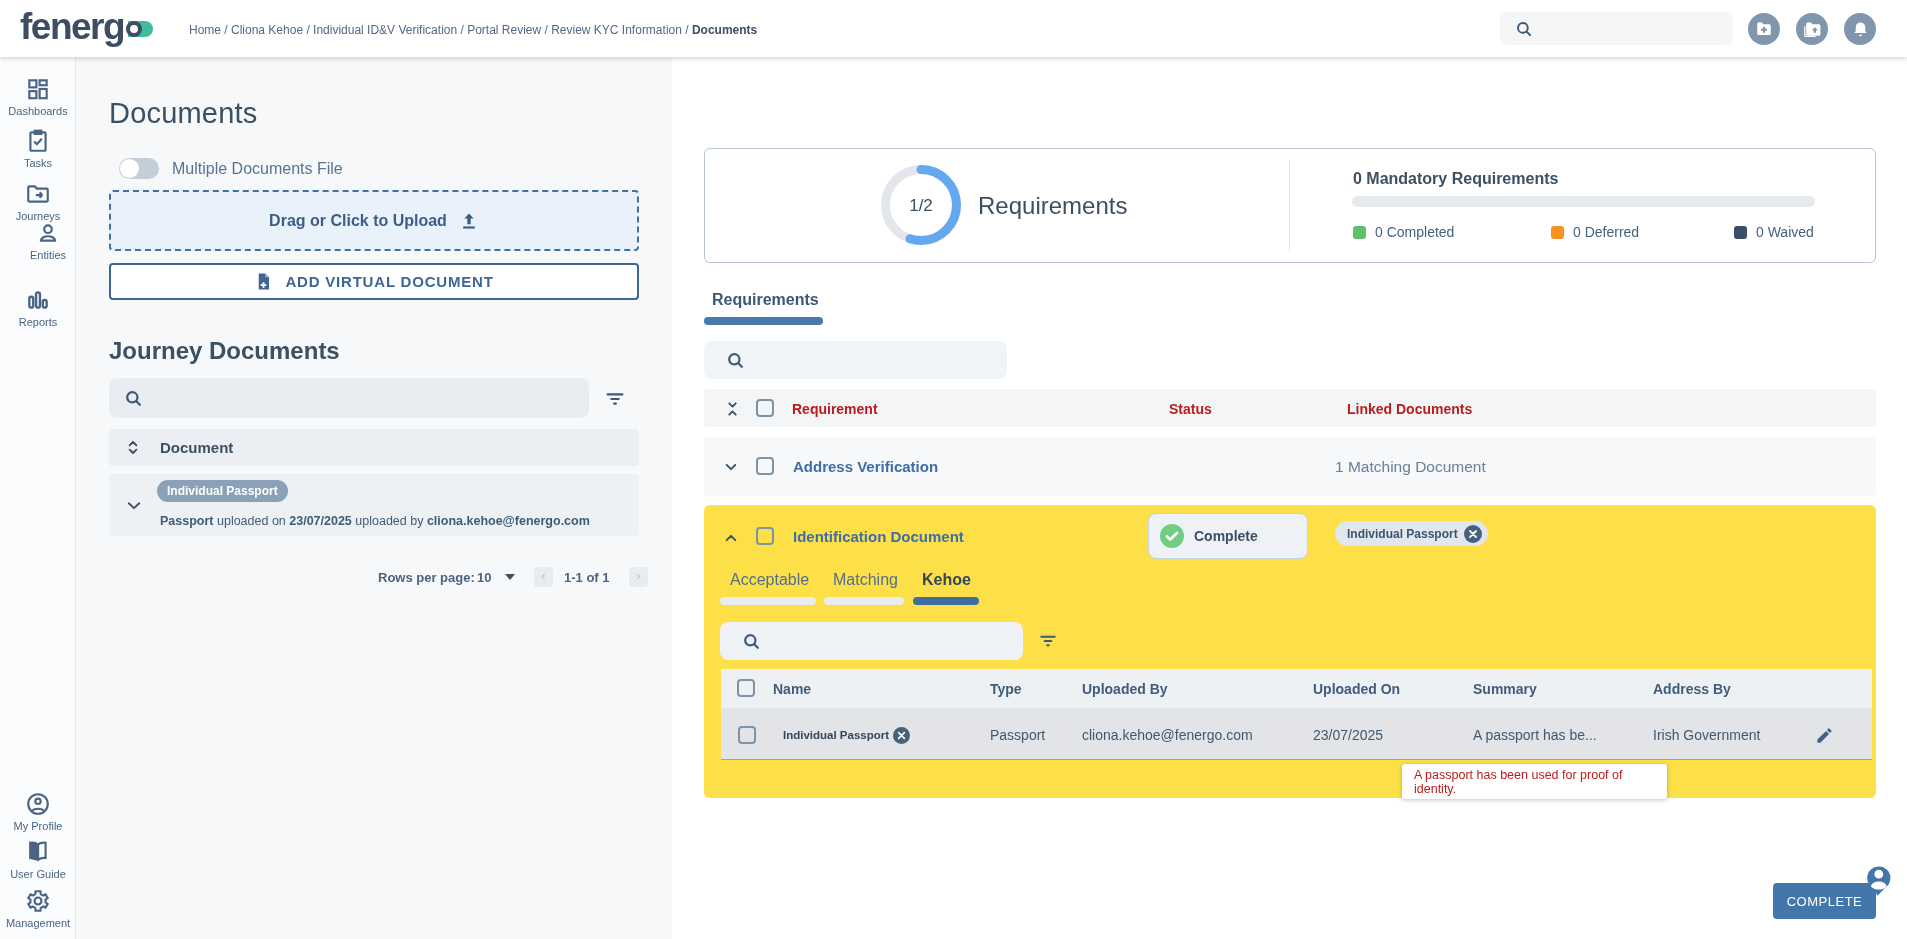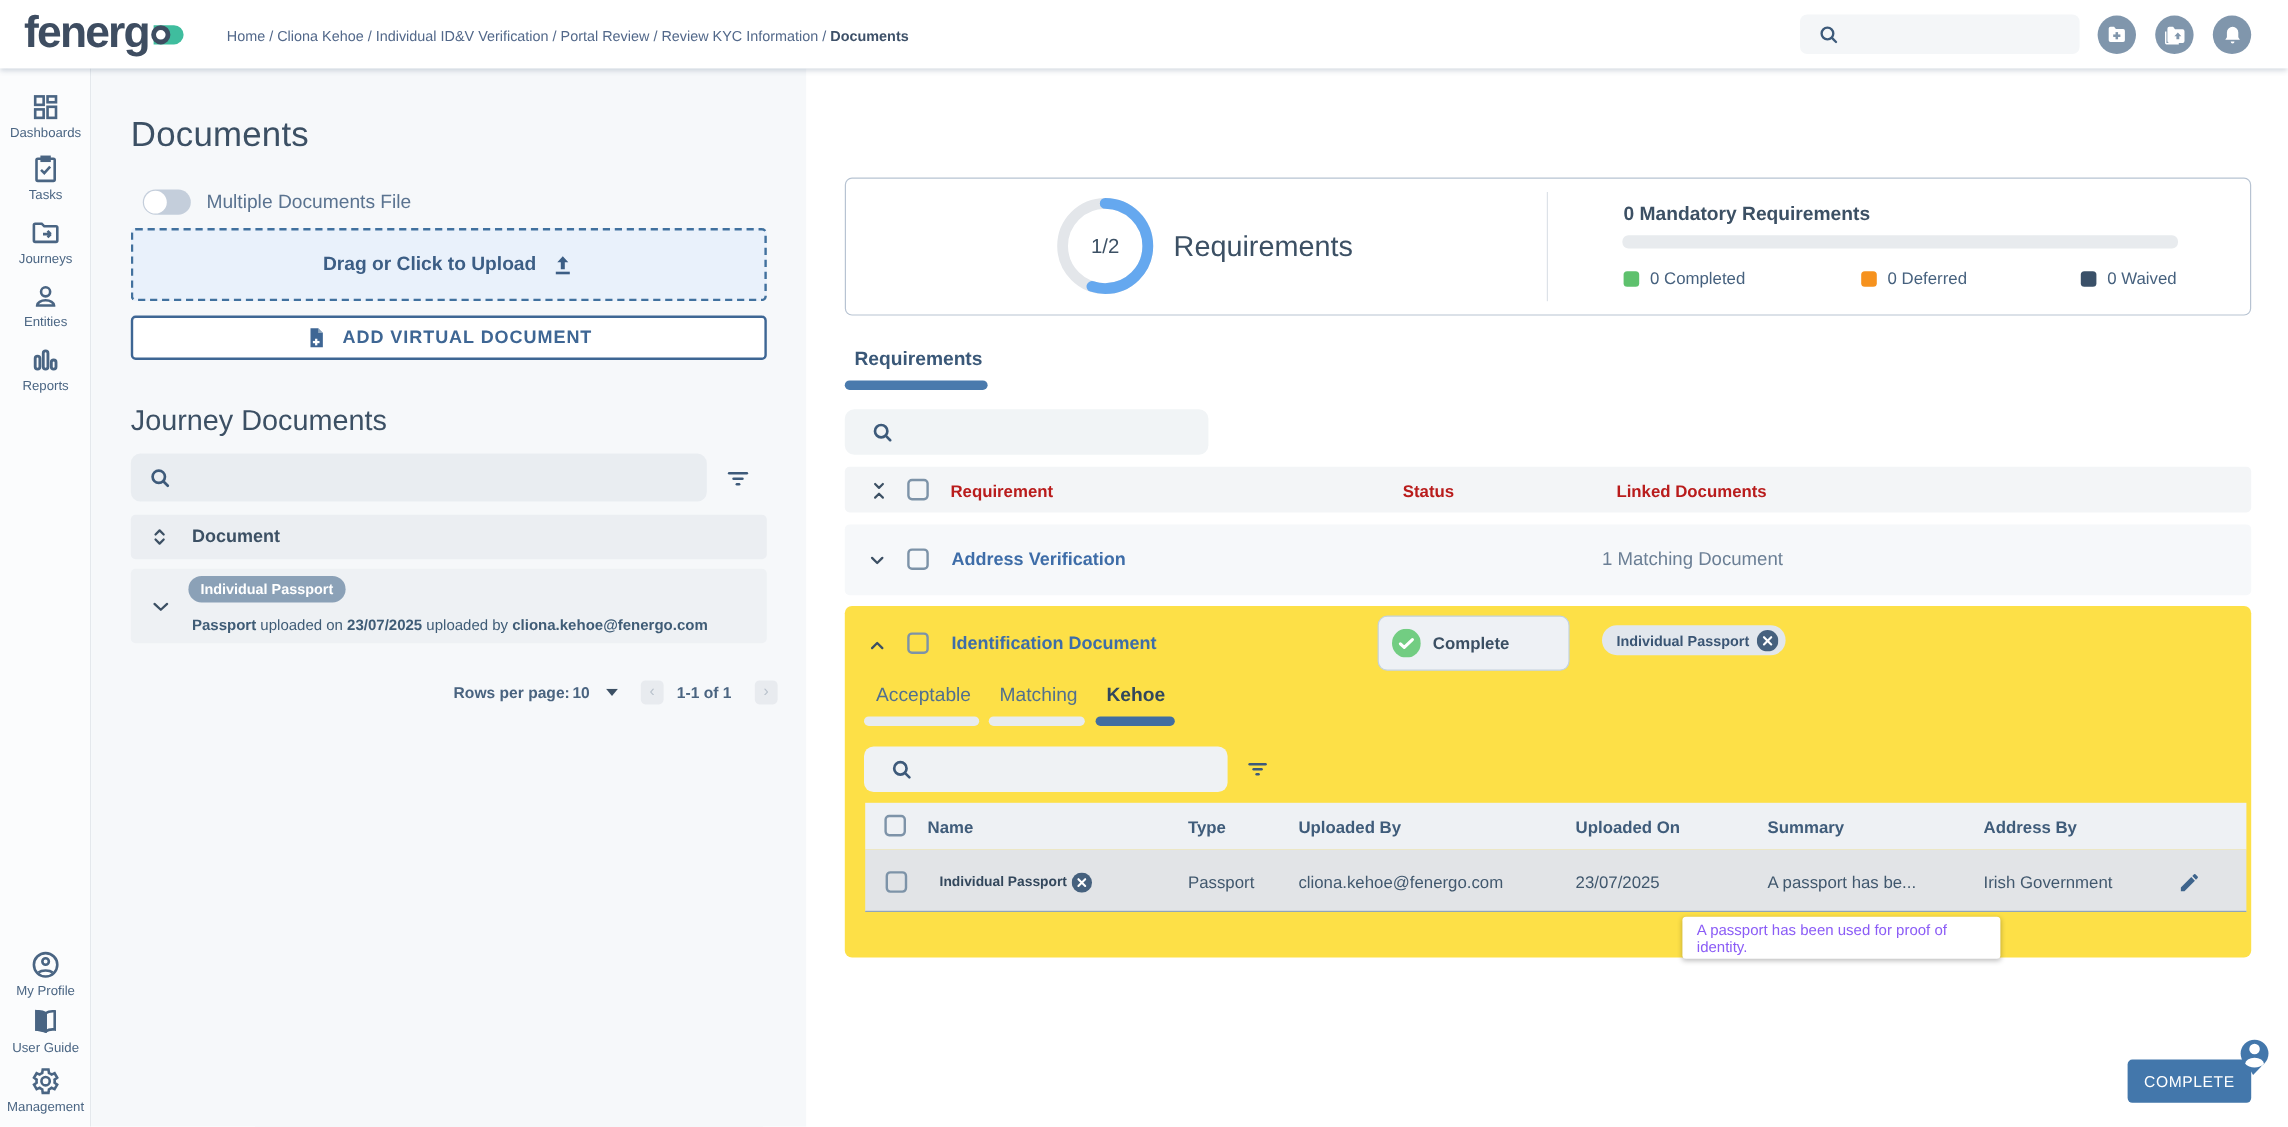--- a/index.html
+++ b/index.html
@@ -39,21 +39,21 @@
 .toggle .knob { position:absolute; left:1px; top:1px; width:19px; height:19px; border-radius:50%; background:#fff; }
 .togglelbl { position:absolute; left:172px; top:160px; font-size:16px; color:#5a7390; }
 .dropzone { position:absolute; left:109px; top:190px; width:530px; height:61px;
   border:2px dashed #41719e; border-radius:4px; background:#e9f1fb;
   display:flex; align-items:center; justify-content:center; gap:12px;
   color:#3c5e85; font-weight:700; font-size:16px; }
 .addvirt { position:absolute; left:109px; top:263px; width:530px; height:37px;
   border:2px solid #3e6694; border-radius:4px; background:#fff;
   display:flex; align-items:center; justify-content:center; gap:12px;
   color:#3e6694; font-weight:700; font-size:15px; letter-spacing:0.8px; }
-.jdtitle { position:absolute; left:109px; top:337px; font-size:24px; color:#3c5064; font-weight:400; }
+.jdtitle { position:absolute; left:109px; top:337px; font-size:24px; color:#3c5064; font-weight:700; }
 .jdsearch { position:absolute; left:109px; top:378px; width:480px; height:40px;
   background:#e9edf1; border-radius:8px; }
 .jdheader { position:absolute; left:109px; top:429px; width:530px; height:37px;
   background:#ebeef2; border-radius:4px; }
 .jdheader .txt { position:absolute; left:51px; top:10px; font-size:15px; font-weight:700; color:#3c5064; }
 .jdrow { position:absolute; left:109px; top:474px; width:530px; height:62px;
   background:#eef1f4; border-radius:4px; }
 .chipgray { position:absolute; left:48px; top:6px; height:22px; padding:0 10px;
   background:#8ba1b7; border-radius:11px; color:#fff; font-weight:700; font-size:12px;
   display:flex; align-items:center; }
@@ -87,21 +87,21 @@
 .pillx { position:absolute; height:25px; background:#e2e7ed; border-radius:13px;
   display:flex; align-items:center; padding:0 6px 0 12px; gap:6px;
   font-size:12px; font-weight:700; color:#3a5574; }
 .tabs { position:absolute; top:571px; font-size:16px; }
 .tabunder { position:absolute; top:597px; height:8px; border-radius:4px; background:#e8ecef; }
 .linksearch { position:absolute; left:720px; top:622px; width:303px; height:38px; background:#eff2f4; border-radius:8px; }
 .ithead { position:absolute; left:721px; top:669px; width:1151px; height:39px; background:#eef1f4;
   font-size:14px; font-weight:700; color:#3f5c7a; }
 .itrow { position:absolute; left:721px; top:708px; width:1151px; height:52px; background:#e2e4e7; border-bottom:1px solid #91a5b9; }
 .tooltip { position:absolute; left:1402px; top:764px; width:265px; height:35px; border-radius:3px; background:#fff;
-  box-shadow:0 1px 4px rgba(0,0,0,.25); font-size:12.5px; color:#8b5cf6;
+  box-shadow:0 1px 4px rgba(0,0,0,.25); font-size:12.5px; color:#b91c1c;
   display:flex; align-items:center; justify-content:center;padding-left:12px; }
 .complete { position:absolute; left:1773px; top:883px; width:103px; height:36px; background:#4377ab;
   border-radius:4px; color:#fff; font-size:13px; letter-spacing:0.5px;
   display:flex; align-items:center; justify-content:center; }
 </style>
 </head>
 <body>
 
 <div class="header">
   <div class="logo">fenerg<span class="pill"></span><span class="oring"></span></div>
@@ -152,21 +152,21 @@
     </svg>
   <div class="lbl">Tasks</div>
 </div>
 <div class="navitem" style="top:181px;">
   <svg width="26" height="26" viewBox="0 0 24 24" fill="none" stroke="#4a6583" stroke-width="2">
       <path d="M3 6a1 1 0 0 1 1-1h5l2 2h9a1 1 0 0 1 1 1v10a1 1 0 0 1-1 1H4a1 1 0 0 1-1-1V6z"></path>
       <path d="M10 13h6m0 0l-2.5-2.5M16 13l-2.5 2.5"></path>
     </svg>
   <div class="lbl">Journeys</div>
 </div>
-<div class="navitem" style="top:234px;">
+<div class="navitem" style="top:220px;margin-left:10px;">
   <svg width="26" height="26" viewBox="0 0 24 24" fill="none" stroke="#4a6583" stroke-width="2">
       <circle cx="12" cy="8.5" r="3.5"></circle>
       <path d="M5.5 19a6.5 4 0 0 1 13 0z"></path>
     </svg>
   <div class="lbl">Entities</div>
 </div>
 <div class="navitem" style="top:287px;">
   <svg width="26" height="26" viewBox="0 0 24 24" fill="none" stroke="#4a6583" stroke-width="2.2">
       <rect x="4" y="9" width="3.6" height="10" rx="1.8"></rect>
       <rect x="10.2" y="5" width="3.6" height="14" rx="1.8"></rect>

